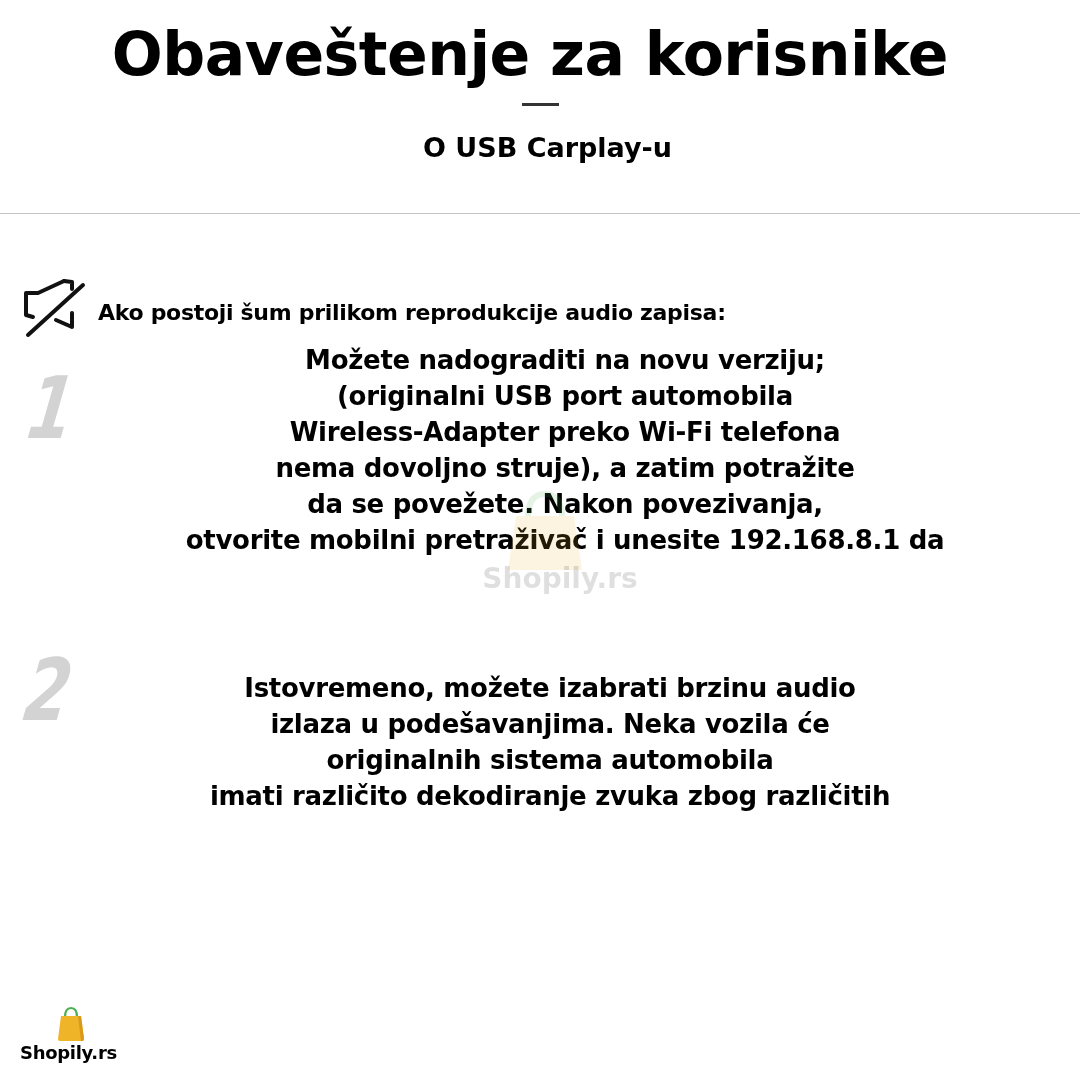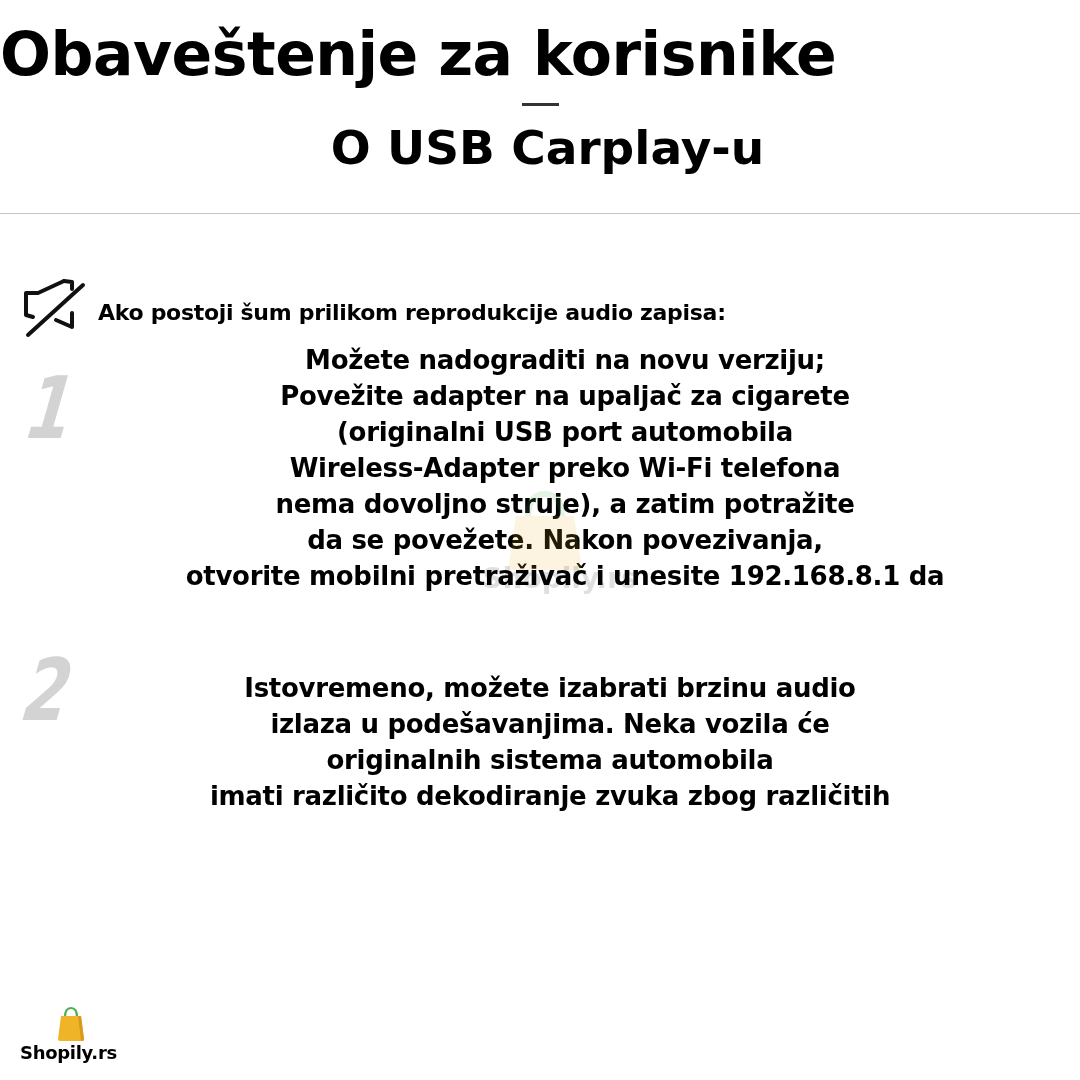--- a/index.html
+++ b/index.html
@@ -1,29 +1,29 @@
 <!DOCTYPE html>
 <html><head>
 <meta charset="utf-8">
 <style>
   * { margin: 0; padding: 0; box-sizing: border-box; }
   html, body { width: 1080px; height: 1080px; background: #ffffff; overflow: hidden; }
   body { position: relative; font-family: "DejaVu Sans", "Liberation Sans", sans-serif; color: #000; }
 
   .title {
     position: absolute; left: 0; top: 14px; width: 948px;
-    text-align: left; font-weight: bold; font-size: 60px; letter-spacing: -0.5px;
+    text-align: right; font-weight: bold; font-size: 60px; letter-spacing: -0.5px;
     line-height: 80px;
   }
   .title-dash {
     position: absolute; left: 522px; top: 103px; width: 37px; height: 3px; background: #333;
   }
   .subtitle {
     position: absolute; left: 0; top: 124px; width: 1080px;
-    text-align: center; font-weight: bold; font-size: 47px; line-height: 48px; padding-left: 15px;
+    text-align: center; font-weight: bold; font-size: 27px; line-height: 48px; padding-left: 15px;
   }
   .divider {
     position: absolute; left: 0; top: 213px; width: 1080px; height: 1px; background: #c4c4c4;
   }
 
   .mute-icon { position: absolute; left: 20px; top: 272px; width: 68px; height: 68px; }
 
   .heading {
     position: absolute; left: 98px; top: 294px; width: 900px;
     font-weight: bold; font-size: 22px; line-height: 38px; white-space: nowrap;
@@ -76,21 +76,20 @@
   <path d="M44 9 L18 21 L6 21 L6 43 L13 45" fill="none" stroke="#111" stroke-width="4" stroke-linecap="round" stroke-linejoin="round"></path>
   <path d="M52 41 L52 55 L36 48" fill="none" stroke="#111" stroke-width="4" stroke-linecap="round" stroke-linejoin="round"></path>
   <line x1="8" y1="63" x2="63" y2="13" stroke="#111" stroke-width="4" stroke-linecap="round"></line>
 </svg>
 
 <div class="heading">Ako postoji šum prilikom reprodukcije audio zapisa:</div>
 
 <div class="step-num n1">1</div>
 <div class="para p1">
   <span class="line">Možete nadograditi na novu verziju;</span>
-  <span class="line">Povežite adapter na upaljač za cigarete</span>
   <span class="line">(originalni USB port automobila</span>
   <span class="line">Wireless-Adapter preko Wi-Fi telefona</span>
   <span class="line">nema dovoljno struje), a zatim potražite</span>
   <span class="line">da se povežete. Nakon povezivanja,</span>
   <span class="line">otvorite mobilni pretraživač i unesite 192.168.8.1 da</span>
 </div>
 
 <div class="step-num n2">2</div>
 <div class="para p2">
   <span class="line">Istovremeno, možete izabrati brzinu audio</span>

